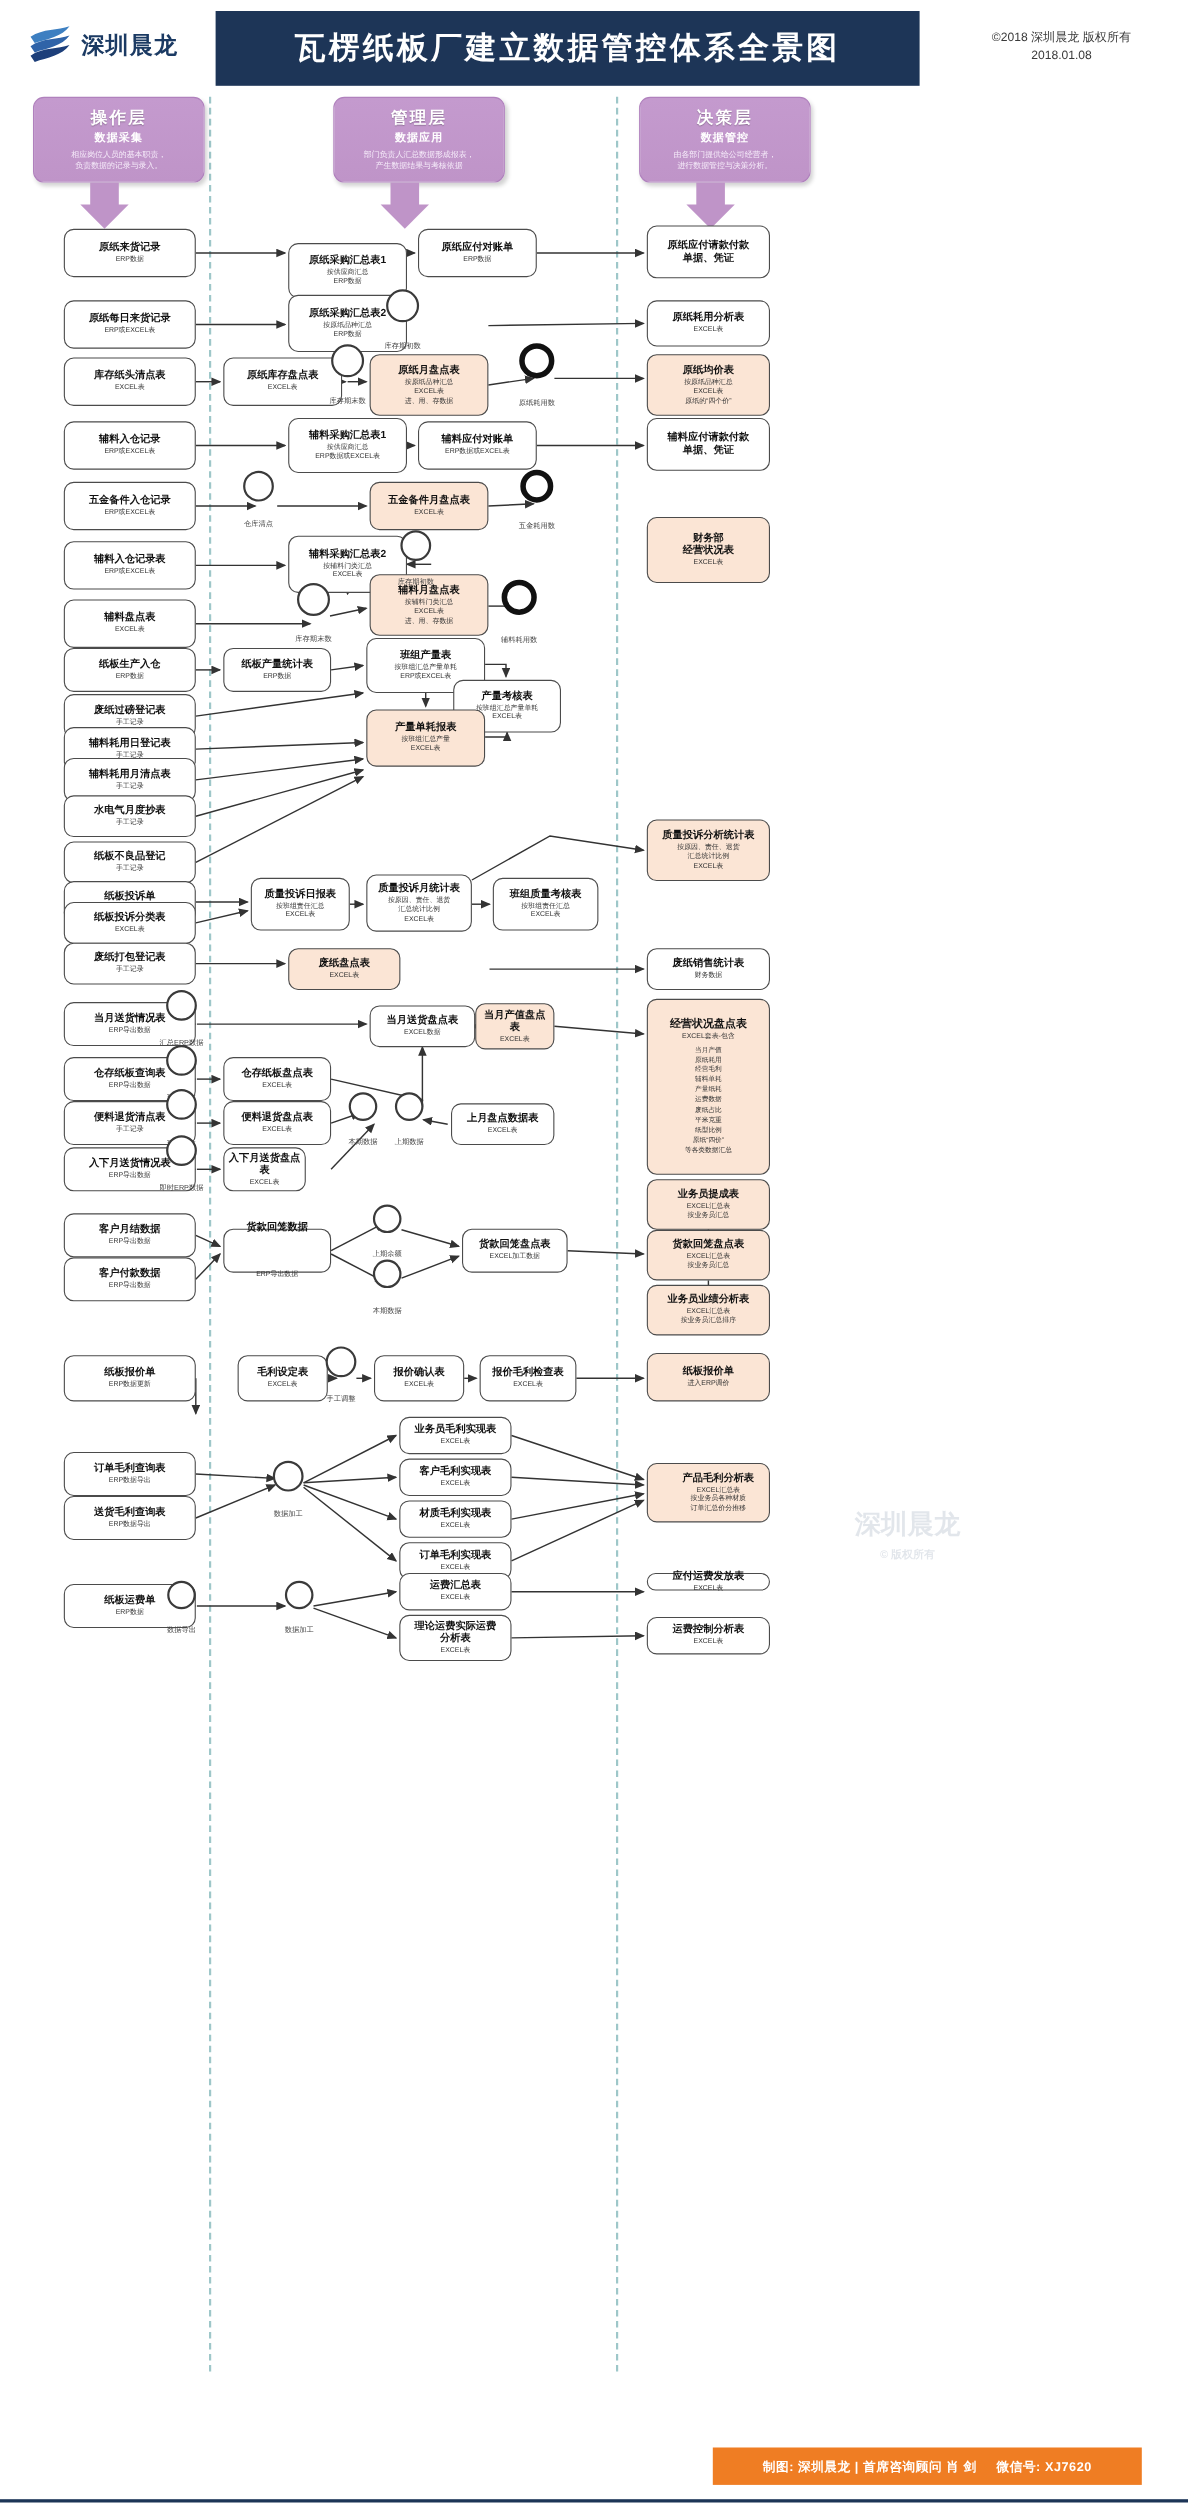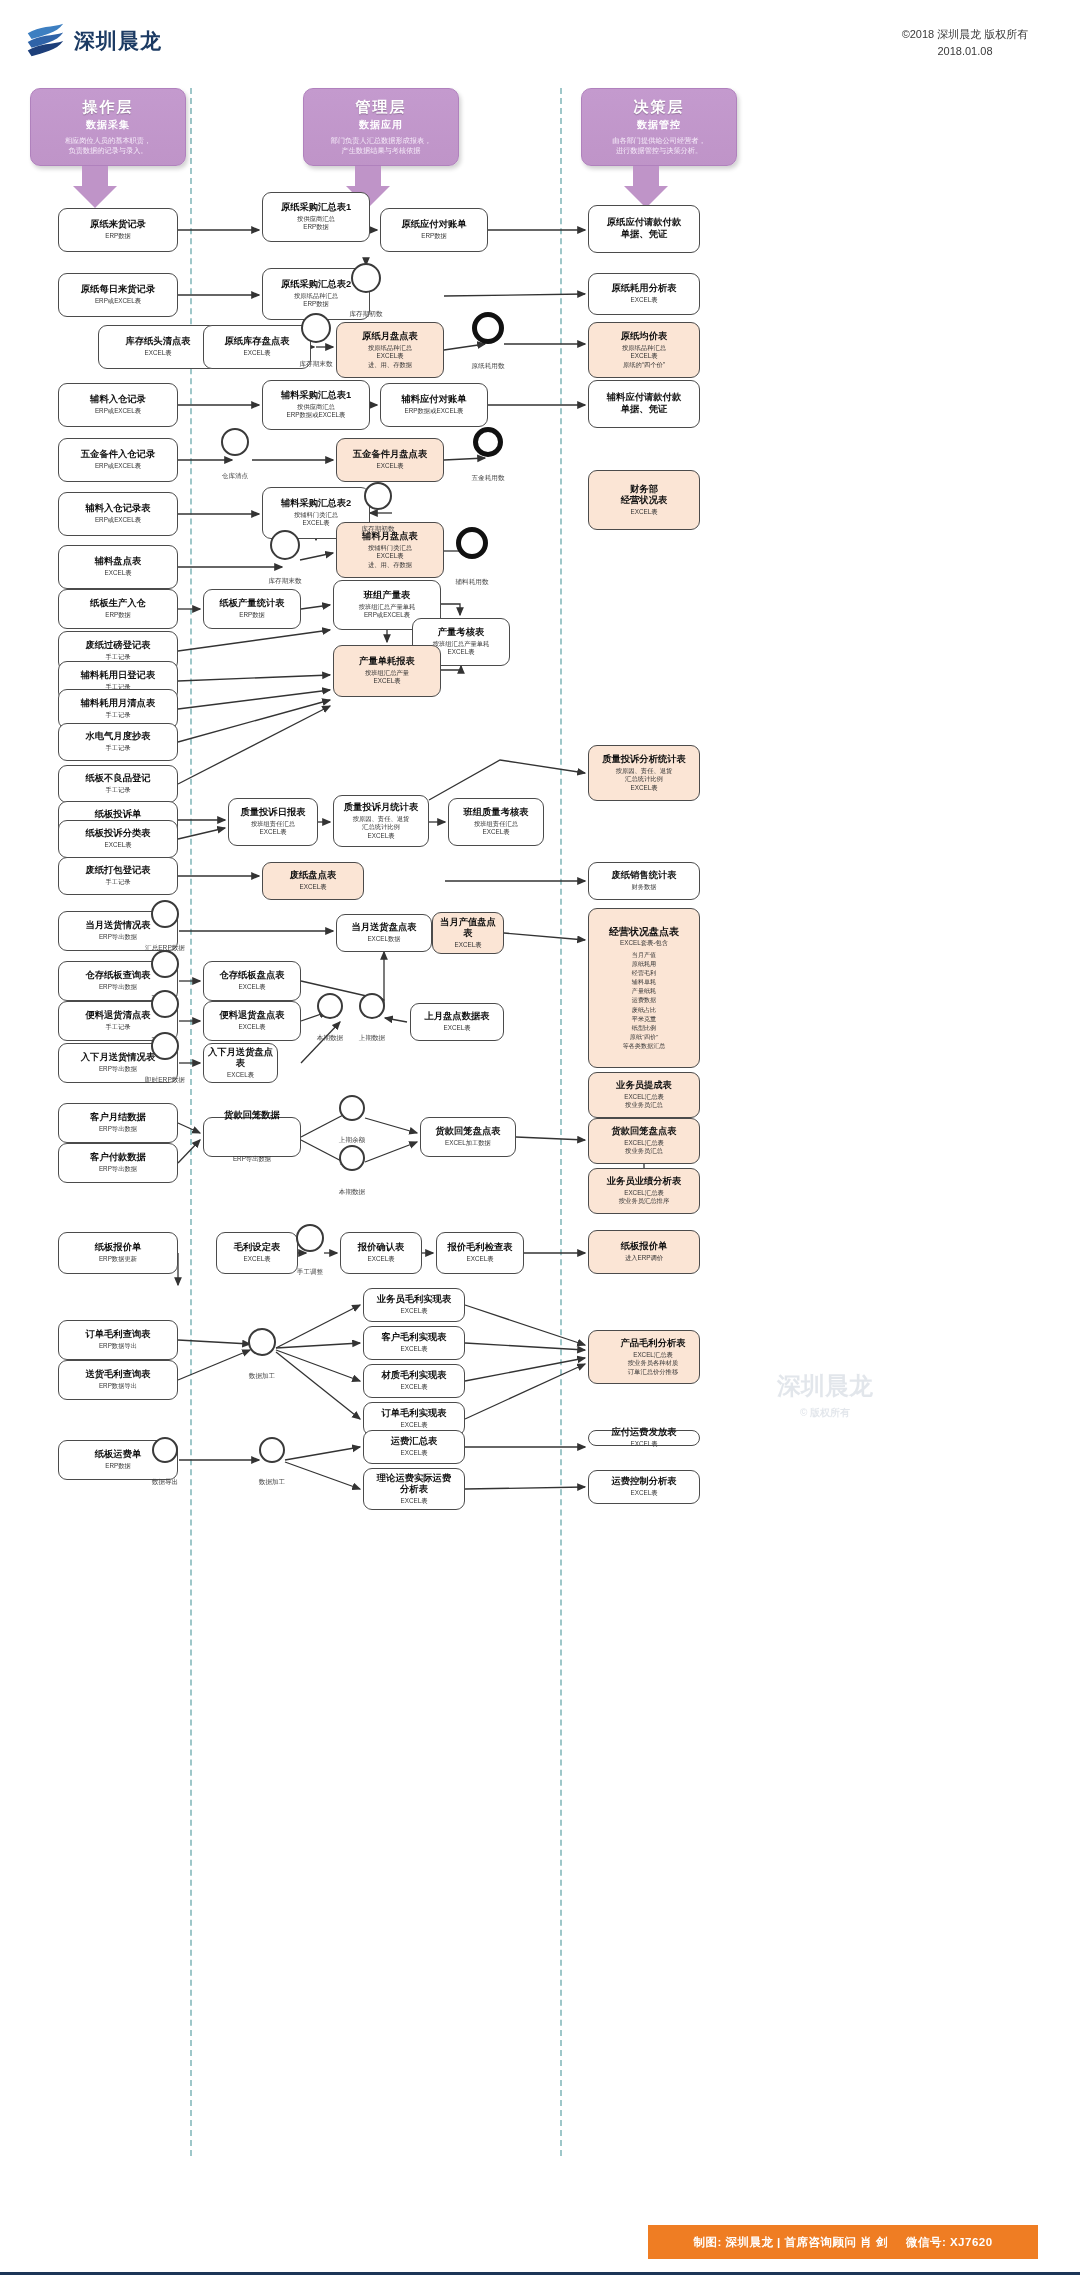--- a/index.html
+++ b/index.html
@@ -93,20 +93,23 @@
 <body>
 
 <div id="header">
   <div id="logo-wrap">
     <svg id="logo-mark" viewBox="0 0 48 48">
       <path d="M6 16 C18 8, 32 10, 43 6 C36 16, 22 18, 10 22 Z" fill="#3d7fc1"></path>
       <path d="M6 25 C18 17, 32 19, 43 15 C36 25, 22 27, 10 31 Z" fill="#2f63a8"></path>
       <path d="M6 34 C18 26, 32 28, 43 24 C36 34, 22 36, 10 40 Z" fill="#1d3f7a"></path>
     </svg>
     <span id="logo-text">深圳晨龙</span>
+  </div>
+  <div id="title-bar">
+    <span class="t">瓦楞纸板厂建立数据管控体系全景图</span>
   </div>
   <div id="copyright">
     <div>©2018 深圳晨龙 版权所有</div>
     <div>2018.01.08</div>
   </div>
 </div>
 
 <div class="lane-div" style="left:190px"></div>
 <div class="lane-div" style="left:560px"></div>
 
@@ -245,21 +248,21 @@
 进行数据管控与决策分析。</div>
 </div>
 <div class="banner-stem" style="left:633px; top:166px"></div>
 <div class="banner-arrow" style="left:624px; top:186px"></div>
 
 <div id="node-layer">
     <div class="node" style="left: 58px; top: 208px; width: 120px; height: 44px;">
       <div class="n-title" style="white-space: pre-line;">原纸来货记录</div>
       <div class="n-sub" style="white-space: pre-line;">ERP数据</div>
     </div>
-    <div class="node" style="left: 262px; top: 192px; width: 108px; height: 50px;">
+    <div class="node" style="left: 262px; top: 221px; width: 108px; height: 50px;">
       <div class="n-title" style="white-space: pre-line;">原纸采购汇总表1</div>
       <div class="n-sub" style="white-space: pre-line;">按供应商汇总
 ERP数据</div>
     </div>
     <div class="node" style="left: 380px; top: 208px; width: 108px; height: 44px;">
       <div class="n-title" style="white-space: pre-line;">原纸应付对账单</div>
       <div class="n-sub" style="white-space: pre-line;">ERP数据</div>
     </div>
     <div class="node" style="left: 588px; top: 205px; width: 112px; height: 48px;">
       <div class="n-title" style="white-space: pre-line;">原纸应付请款付款
@@ -271,21 +274,21 @@
     </div>
     <div class="node" style="left: 262px; top: 268px; width: 108px; height: 52px;">
       <div class="n-title" style="white-space: pre-line;">原纸采购汇总表2</div>
       <div class="n-sub" style="white-space: pre-line;">按原纸品种汇总
 ERP数据</div>
     </div>
     <div class="node" style="left: 588px; top: 273px; width: 112px; height: 42px;">
       <div class="n-title" style="white-space: pre-line;">原纸耗用分析表</div>
       <div class="n-sub" style="white-space: pre-line;">EXCEL表</div>
     </div>
-    <div class="node" style="left: 58px; top: 325px; width: 120px; height: 44px; margin-left: 40px;">
+    <div class="node" style="left: 58px; top: 325px; width: 120px; height: 44px;">
       <div class="n-title" style="white-space: pre-line;">库存纸头清点表</div>
       <div class="n-sub" style="white-space: pre-line;">EXCEL表</div>
     </div>
     <div class="node" style="left: 203px; top: 325px; width: 108px; height: 44px;">
       <div class="n-title" style="white-space: pre-line;">原纸库存盘点表</div>
       <div class="n-sub" style="white-space: pre-line;">EXCEL表</div>
     </div>
     <div class="node peach" style="left: 336px; top: 322px; width: 108px; height: 56px;">
       <div class="n-title" style="white-space: pre-line;">原纸月盘点表</div>
       <div class="n-sub" style="white-space: pre-line;">按原纸品种汇总

